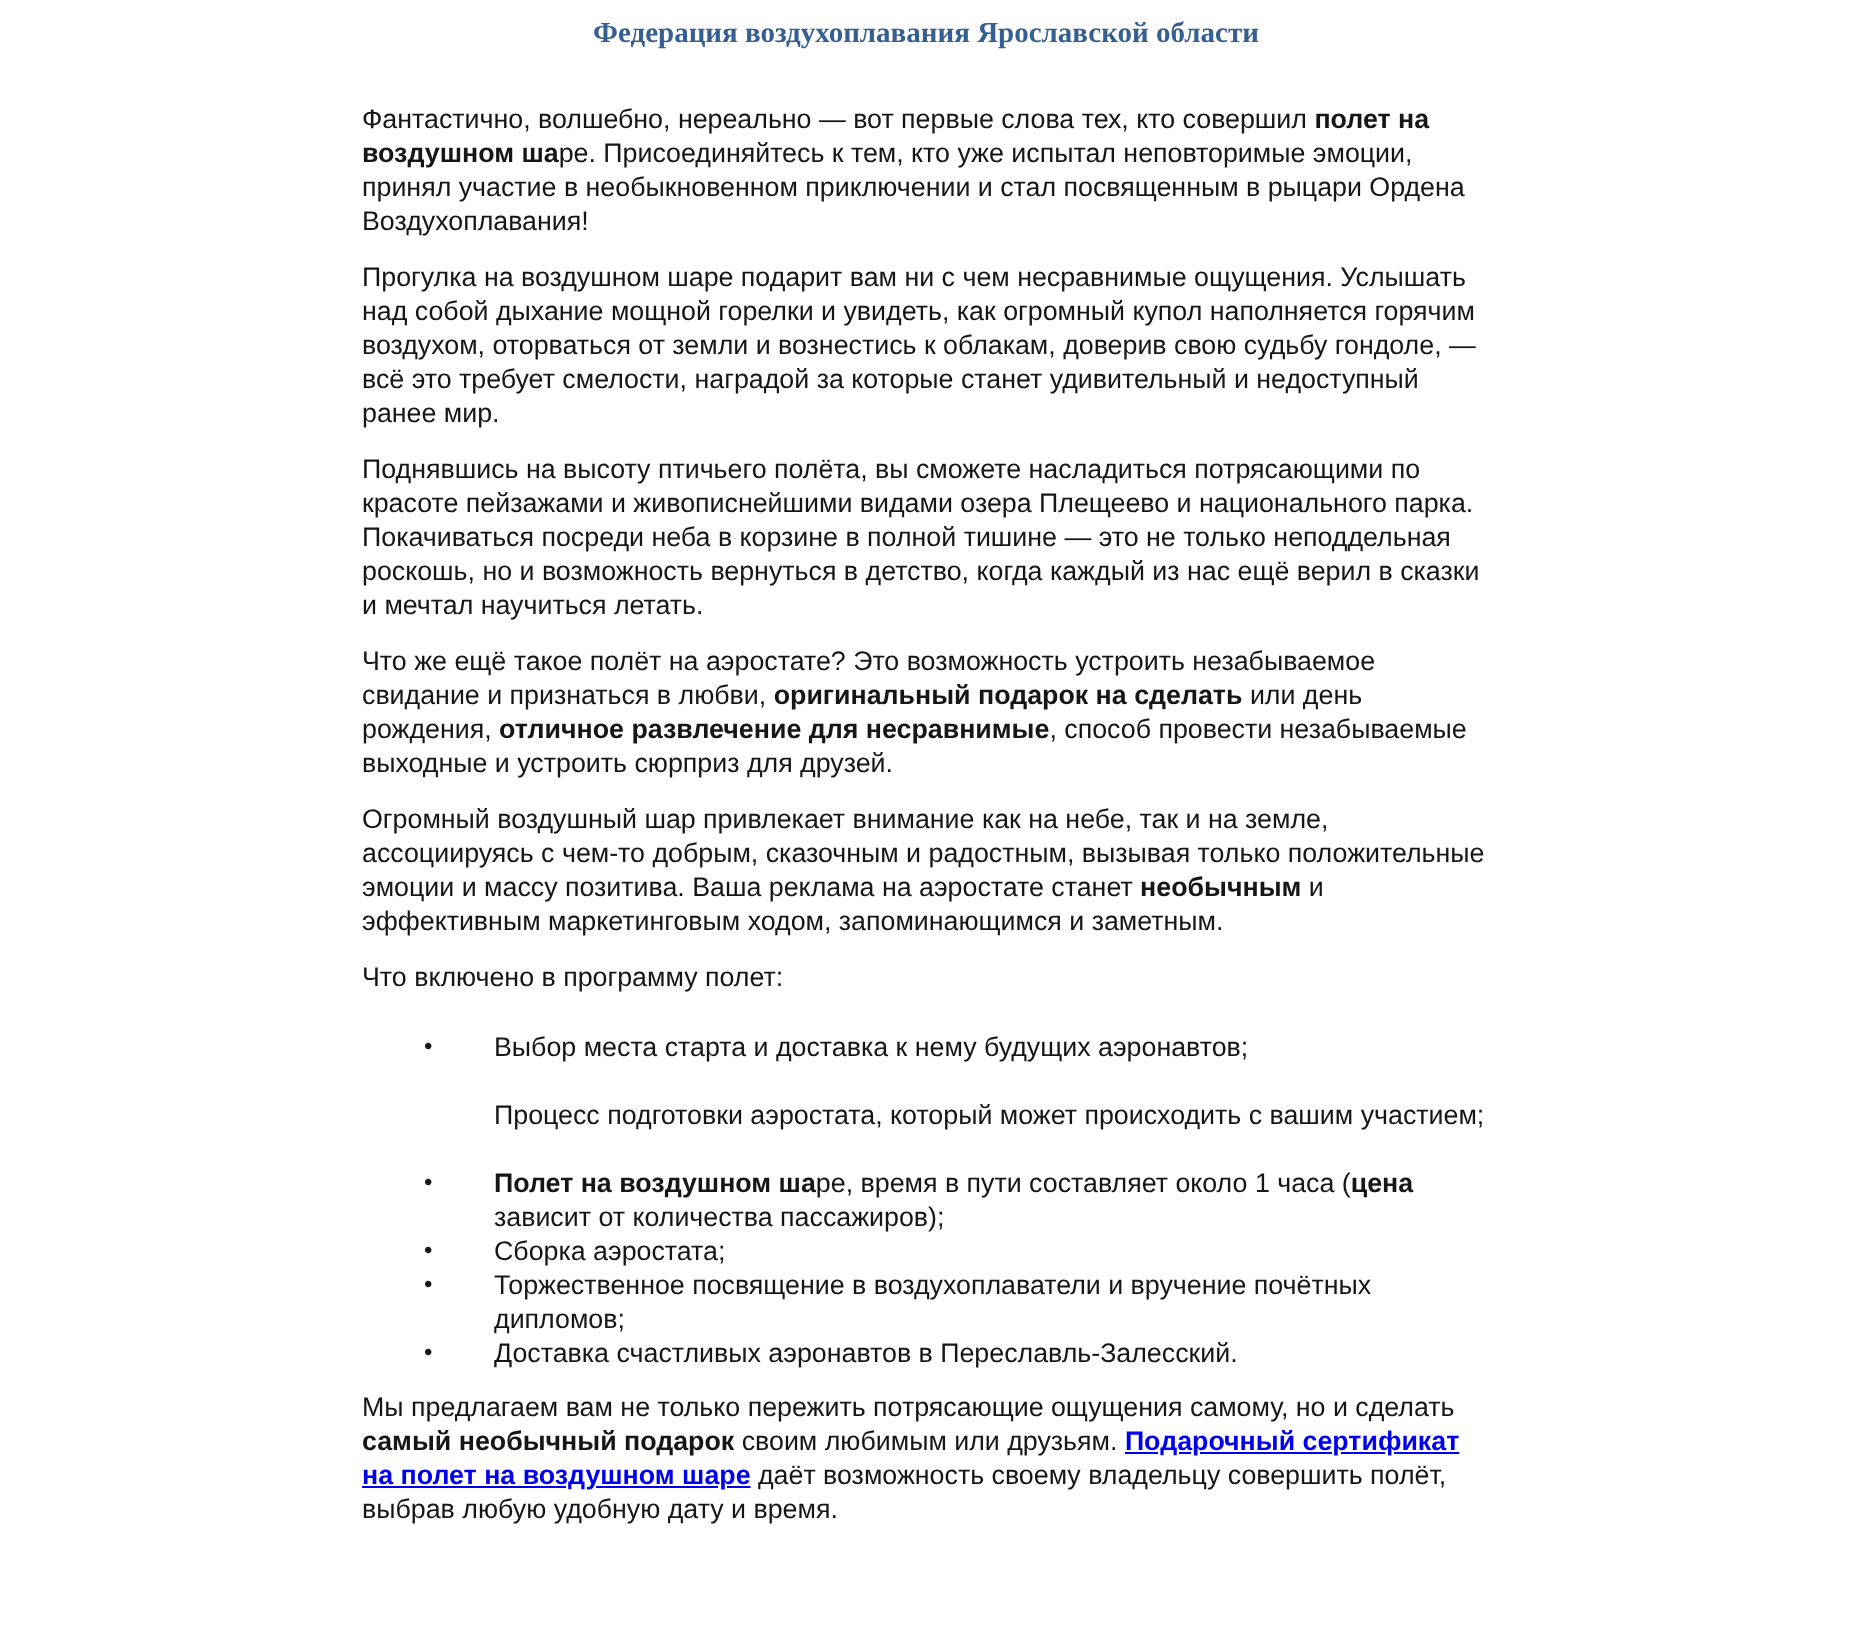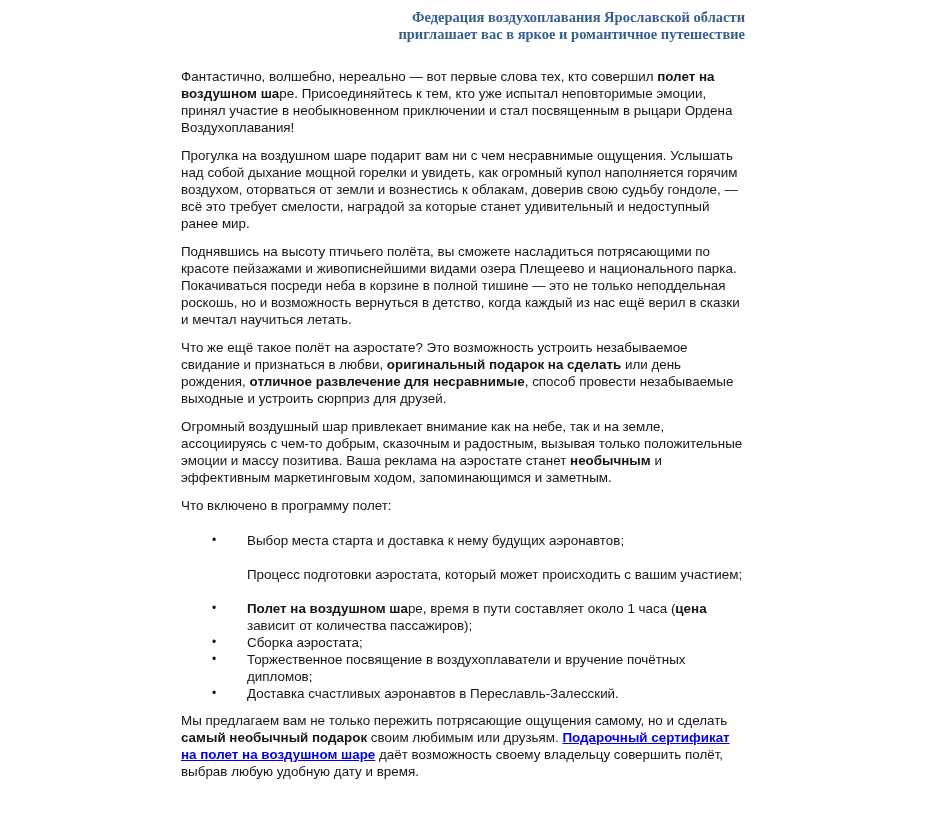--- a/index.html
+++ b/index.html
@@ -6,21 +6,21 @@
   body {
     width: 925px; height: 820px; overflow: hidden;
     font-family: "Liberation Sans", sans-serif;
   }
   .page {
     position: relative; width: 925px; height: 820px; background: #ffffff;
   }
   .doc-title {
     padding-top: 9px;
     margin-left: 181px; width: 564px;
-    text-align: right;
+    text-align: center;
     font-family: "Liberation Serif", serif;
     font-weight: 700;
     font-size: 14.5px; line-height: 17px;
     margin-bottom: 25px;
   }
   .doc-body {
     margin-left: 181px; width: 564px;
     font-size: 13.4px; line-height: 17px;
     color: #161616;
     text-align: left;
@@ -36,21 +36,20 @@
     position: absolute; left: 31px; top: 0;
     font-size: 12px;
   }
 </style>
 </head>
 <body>
 
 <div class="page" style="background: rgb(255, 255, 255);">
   <div class="doc-title" style="color: rgb(54, 95, 145);">
     <div>Федерация воздухоплавания Ярославской области</div>
-    <div>приглашает вас в яркое и романтичное путешествие</div>
   </div>
   <div class="doc-body" style="color: rgb(22, 22, 22);">
       <p class="para"><span>Фантастично, волшебно, нереально — вот первые слова тех, кто совершил </span><span class="b">полет на воздушном ша</span><span>ре. Присоединяйтесь к тем, кто уже испытал неповторимые эмоции, принял участие в необыкновенном приключении и стал посвященным в рыцари Ордена Воздухоплавания!</span></p>
       <p class="para"><span>Прогулка на воздушном шаре подарит вам ни с чем несравнимые ощущения. Услышать над собой дыхание мощной горелки и увидеть, как огромный купол наполняется горячим воздухом, оторваться от земли и вознестись к облакам, доверив свою судьбу гондоле, — всё это требует смелости, наградой за которые станет удивительный и недоступный ранее мир.</span></p>
       <p class="para"><span>Поднявшись на высоту птичьего полёта, вы сможете насладиться потрясающими по красоте пейзажами и живописнейшими видами озера Плещеево и национального парка. Покачиваться посреди неба в корзине в полной тишине — это не только неподдельная роскошь, но и возможность вернуться в детство, когда каждый из нас ещё верил в сказки и мечтал научиться летать.</span></p>
       <p class="para"><span>Что же ещё такое полёт на аэростате? Это возможность устроить незабываемое свидание и признаться в любви, </span><span class="b">оригинальный подарок на сделать</span><span> или день рождения, </span><span class="b">отличное развлечение для несравнимые</span><span>, способ провести незабываемые выходные и устроить сюрприз для друзей.</span></p>
       <p class="para"><span>Огромный воздушный шар привлекает внимание как на небе, так и на земле, ассоциируясь с чем-то добрым, сказочным и радостным, вызывая только положительные эмоции и массу позитива. Ваша реклама на аэростате станет </span><span class="b">необычным</span><span> и эффективным маркетинговым ходом, запоминающимся и заметным.</span></p>
       <p class="para gap-before"><span>Что включено в программу полет:</span></p>
       <div class="list">
         <div class="li gap-after"><span class="bullet">•</span><span>Выбор места старта и доставка к нему будущих аэронавтов;</span></div>

